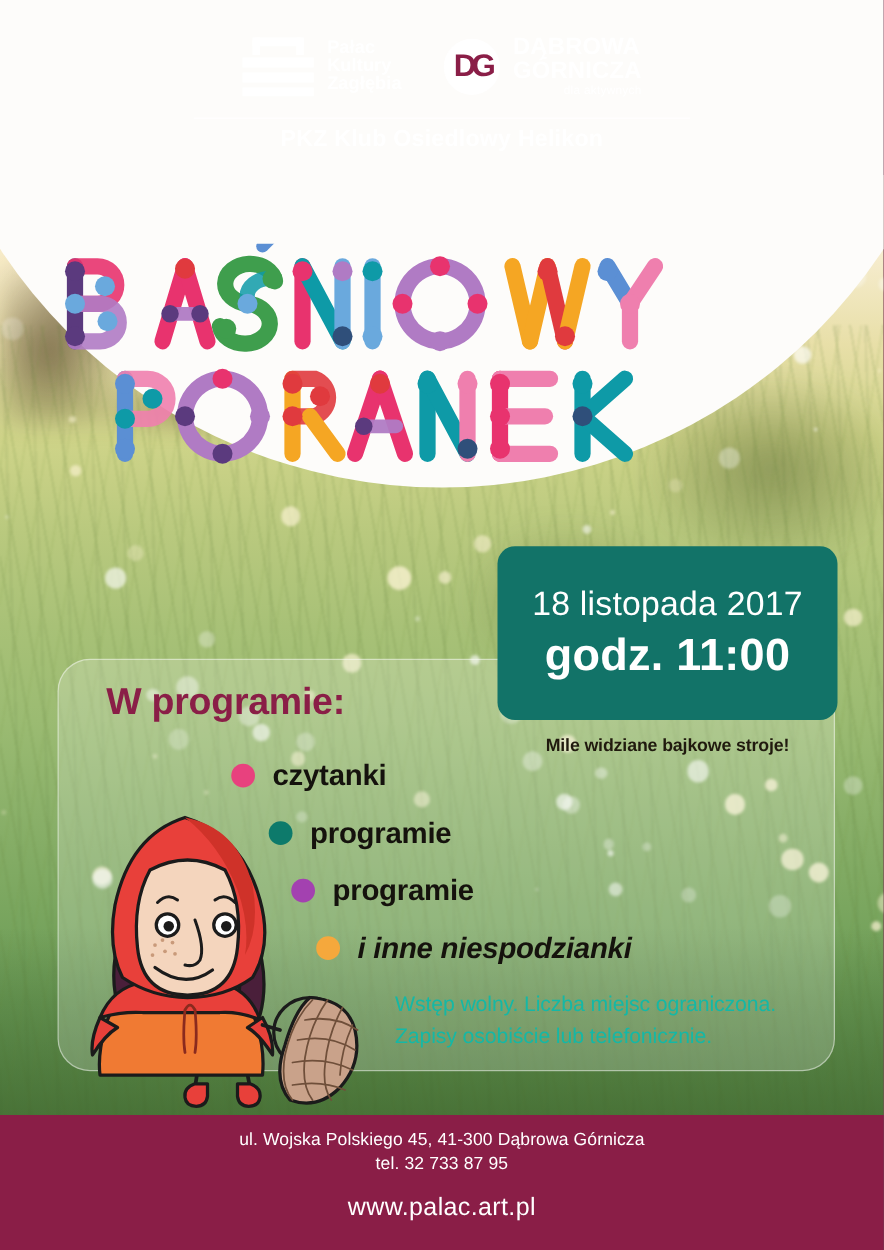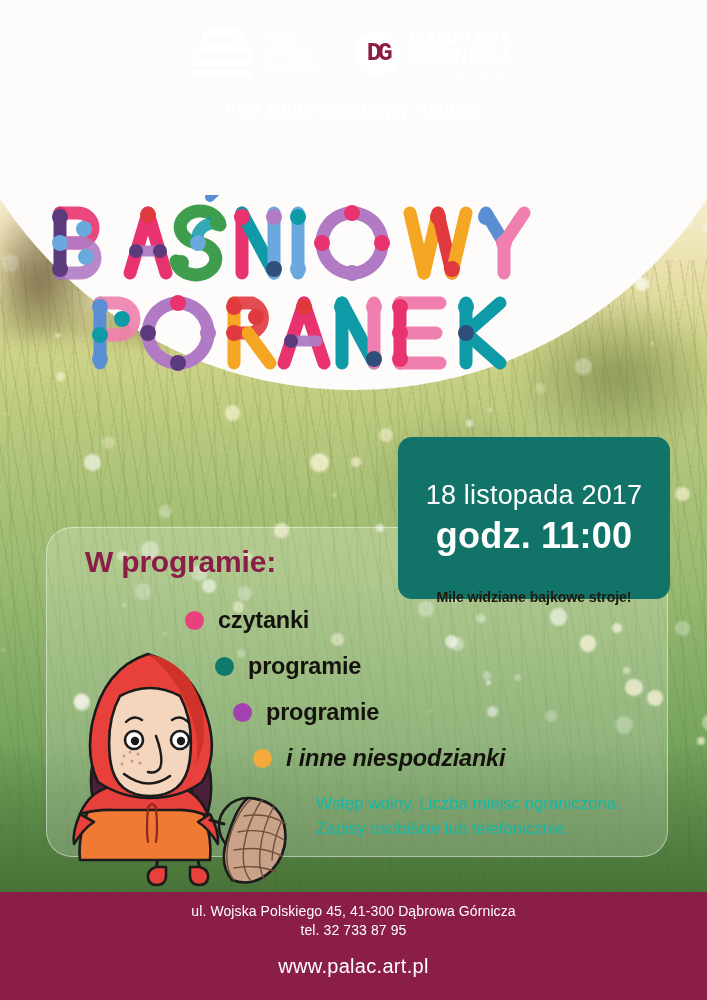--- a/index.html
+++ b/index.html
@@ -99,21 +99,21 @@
 
   .dg-logo{display:flex;align-items:center;gap:10px;}
   .dg-mark{
     width:45px;height:45px;border-radius:50%;background:#fff;
     position:relative;
   }
   .dg-mark .dgtxt{
     position:absolute;inset:0;
     display:flex;align-items:center;justify-content:center;
     color:#8a1e47;font-size:25px;font-weight:bold;
-    font-family:Liberation Mono, monospace;letter-spacing:-4px;
+    font-family:Liberation Sans, sans-serif;letter-spacing:-4px;
   }
   .dg-right{color:#fff;}
   .dg-right .l1,.dg-right .l2{
     font-weight:bold;font-size:19px;line-height:19px;letter-spacing:.2px;
   }
   .dg-right .l3{font-size:9.5px;text-align:right;margin-top:1px;letter-spacing:.2px;}
 
   .hdr-rule{
     position:absolute;left:155px;top:94px;width:397px;height:1.4px;background:#fff;opacity:.92;
   }
@@ -121,21 +121,21 @@
     position:absolute;left:0;top:100px;width:707px;text-align:center;
     color:#fff;font-weight:bold;font-size:18.5px;letter-spacing:.2px;
   }
 
   
   .title{position:absolute;left:0;top:195px;width:707px;z-index:7;text-align:center;}
   .title svg{display:block;margin:0 auto;}
 
   
   .datebox{
-    position:absolute;left:398px;top:437px;width:272px;height:162px;
+    position:absolute;left:398px;top:437px;width:272px;height:139px;
     background:#127368;border-radius:14px;z-index:8;
     display:flex;flex-direction:column;align-items:center;justify-content:center;
     color:#fff;
   }
   .datebox .d1{font-size:27px;letter-spacing:.2px;margin-bottom:4px;}
   .datebox .d2{font-size:36px;font-weight:bold;letter-spacing:.2px;}
 
   .dress-note{
     position:absolute;left:398px;top:589px;width:272px;text-align:center;
     font-size:14.2px;font-weight:bold;color:#201a0e;z-index:9;letter-spacing:-.1px;

